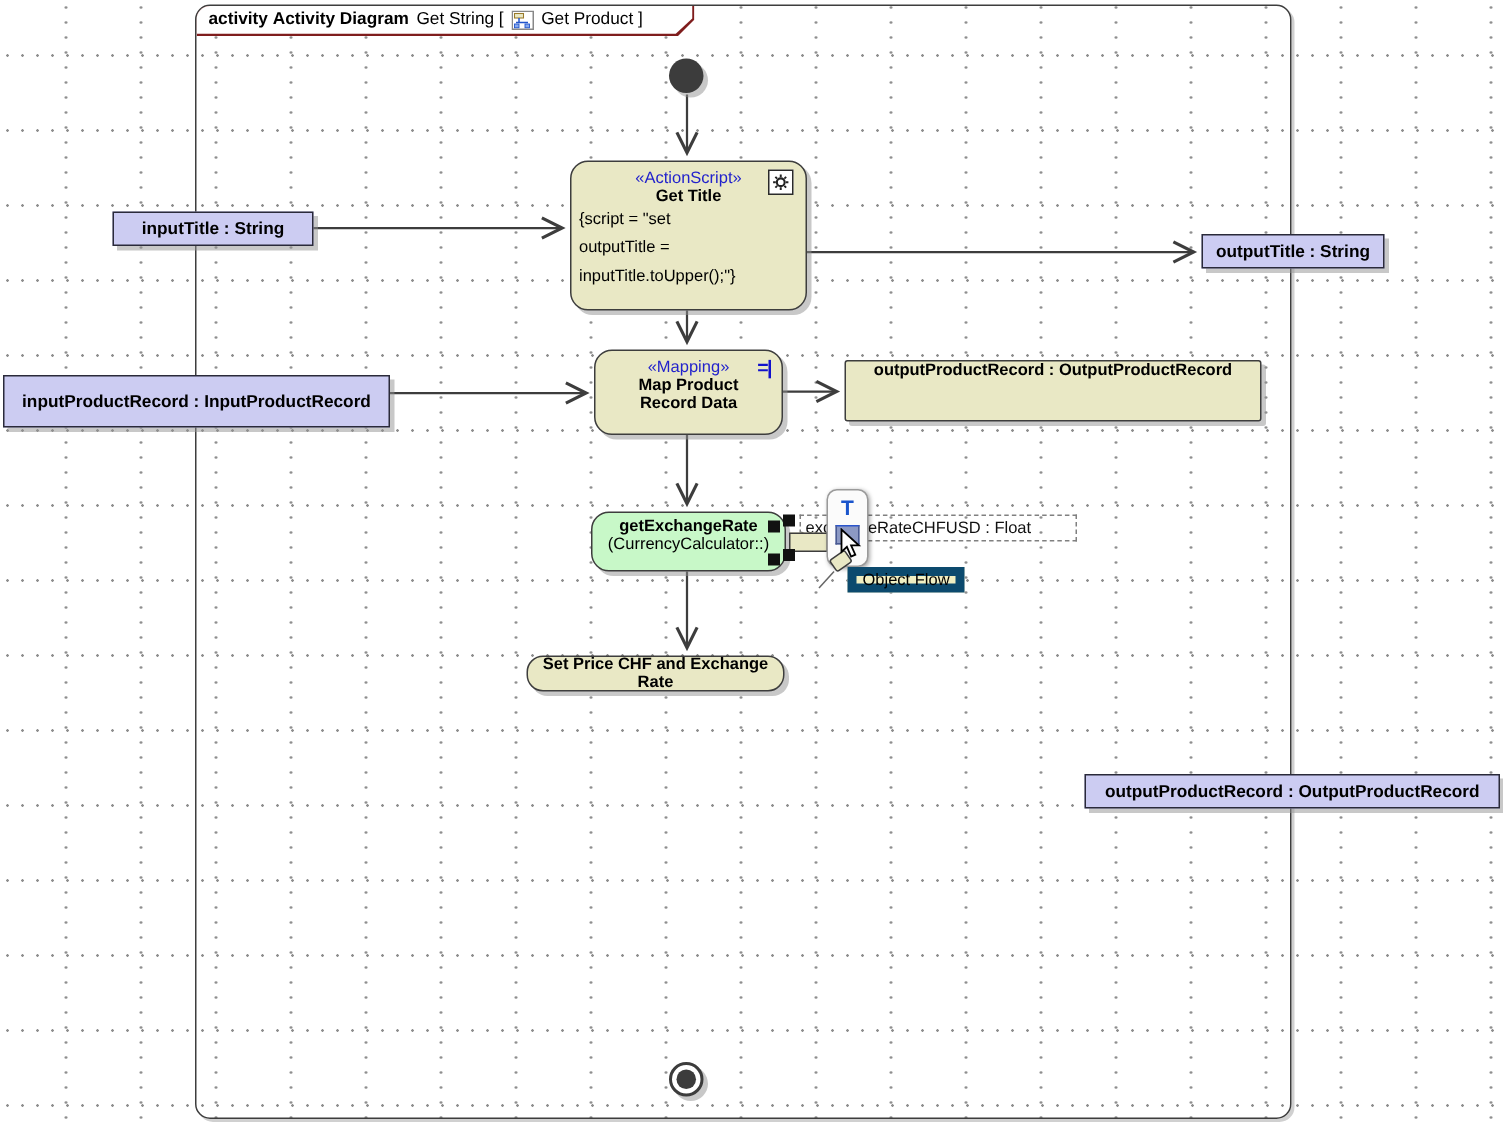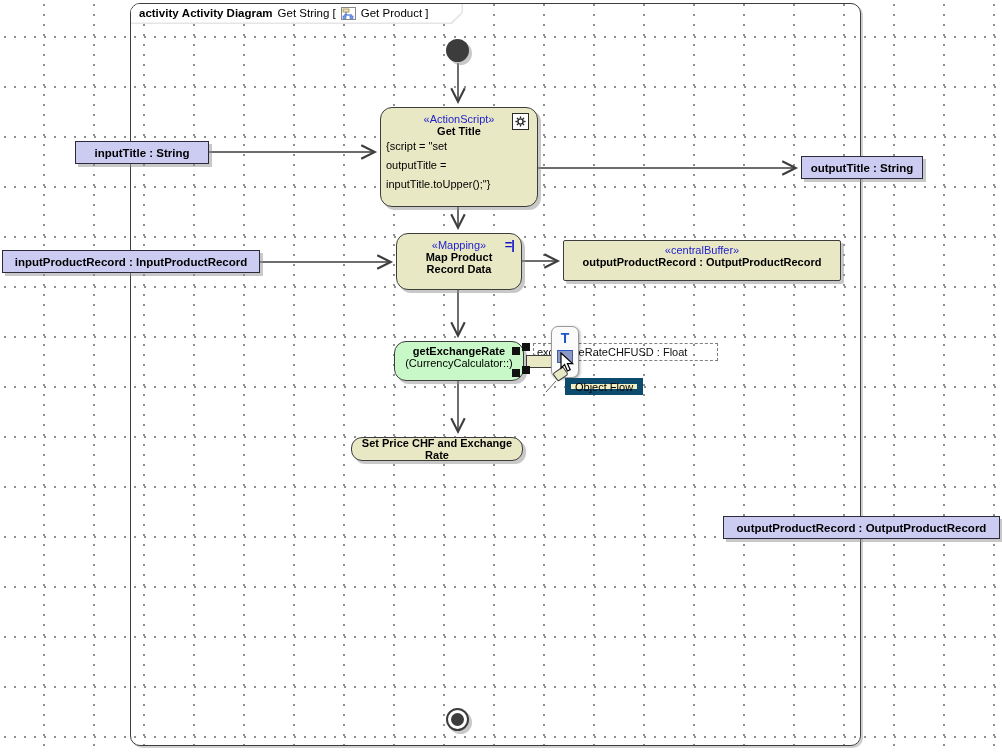--- a/index.html
+++ b/index.html
@@ -12,21 +12,21 @@
       radial-gradient(circle, #8f8f8f 0.8px, transparent 1px),
       radial-gradient(circle, #8f8f8f 0.8px, transparent 1px);
     background-size: 10px 50px, 50px 10px;
     background-position: 0px 12px, 19px 0px; }
 
   
   .frame { position:absolute; left:130px; top:3px; width:731px; height:743px;
     border:1.5px solid #3d3d3d; border-radius:10px; z-index:1;
     box-shadow:2px 2px 0 rgba(150,150,150,.45); background:transparent; }
   .frame-tab-outer { position:absolute; left:131px; top:4px; width:332px; height:20px; z-index:2;
-    background:#e5e5e5; clip-path:polygon(0 0,100% 0,100% 45%,calc(100% - 11px) 100%,0 100%);
+    background:#7f1d1d; clip-path:polygon(0 0,100% 0,100% 45%,calc(100% - 11px) 100%,0 100%);
     border-top-left-radius:9px; }
   .frame-tab-inner { position:absolute; left:0; top:0; width:calc(100% - 1.5px); height:calc(100% - 1.5px);
     background:#fff; clip-path:polygon(0 0,100% 0,100% 45%,calc(100% - 11px) 100%,0 100%);
     border-top-left-radius:9px; display:flex; align-items:center; gap:5px; padding-left:8px;
     font-size:11.5px; white-space:nowrap; }
   .frame-tab-inner b { font-weight:bold; }
 
   .node { position:absolute; border:1.4px solid #3d3d3d; background:#e9e8c5;
     box-shadow:3px 3px 0 rgba(145,145,145,.5); z-index:2; text-align:center;
     font-size:11px; color:#000; }
@@ -146,21 +146,20 @@
   </div>
 
   <div class="node rounded" style="left:396px; top:233px; width:126px; height:57px;">
     <div class="map-icon">=|</div>
     <div class="stereo" style="margin-top:5px;">«Mapping»</div>
     <div class="bname">Map Product</div>
     <div class="bname">Record Data</div>
   </div>
 
   <div class="node" style="left:563px; top:240px; width:278px; height:41px; border-radius:2px;">
-    <div class="stereo" style="margin-top:3px;">«centralBuffer»</div>
     <div class="bname">outputProductRecord : OutputProductRecord</div>
   </div>
 
   <div class="node rounded" style="left:394px; top:341px; width:130px; height:40px; background:#c8f8c8;">
     <div class="bname" style="margin-top:3px;">getExchangeRate</div>
     <div style="font-size:11px;">(CurrencyCalculator::)</div>
   </div>
 
   <div class="handle" style="left:512px; top:347px;"></div>
   <div class="handle" style="left:512px; top:369px;"></div>
@@ -168,21 +167,21 @@
   <div class="handle" style="left:522px; top:366px;"></div>
   <div class="pin-rect"></div>
   <div class="pin-label">exchangeRateCHFUSD : Float</div>
 
   <div class="node" style="left:351px; top:437px; width:172px; height:24px; border-radius:11px; display:flex; align-items:center; justify-content:center;">
     <div class="bname">Set Price CHF and Exchange Rate</div>
   </div>
 
   <div class="param" style="left:75px; top:141px; width:134px; height:23px;">inputTitle : String</div>
   <div class="param" style="left:801px; top:156px; width:122px; height:23px;">outputTitle : String</div>
-  <div class="param" style="left:2px; top:250px; width:258px; height:23px;">inputProductRecord : InputProductRecord</div>
+  <div class="param" style="left:2px; top:250px; width:258px; height:35px;">inputProductRecord : InputProductRecord</div>
   <div class="param" style="left:723px; top:516px; width:277px; height:23px;">outputProductRecord : OutputProductRecord</div>
 
   <div class="final-node">
       <div class="dot"></div>
     </div>
 
   <div class="float-toolbar">
     <div class="tool-t">T</div>
     <div class="tool-sq"></div>
   </div>

